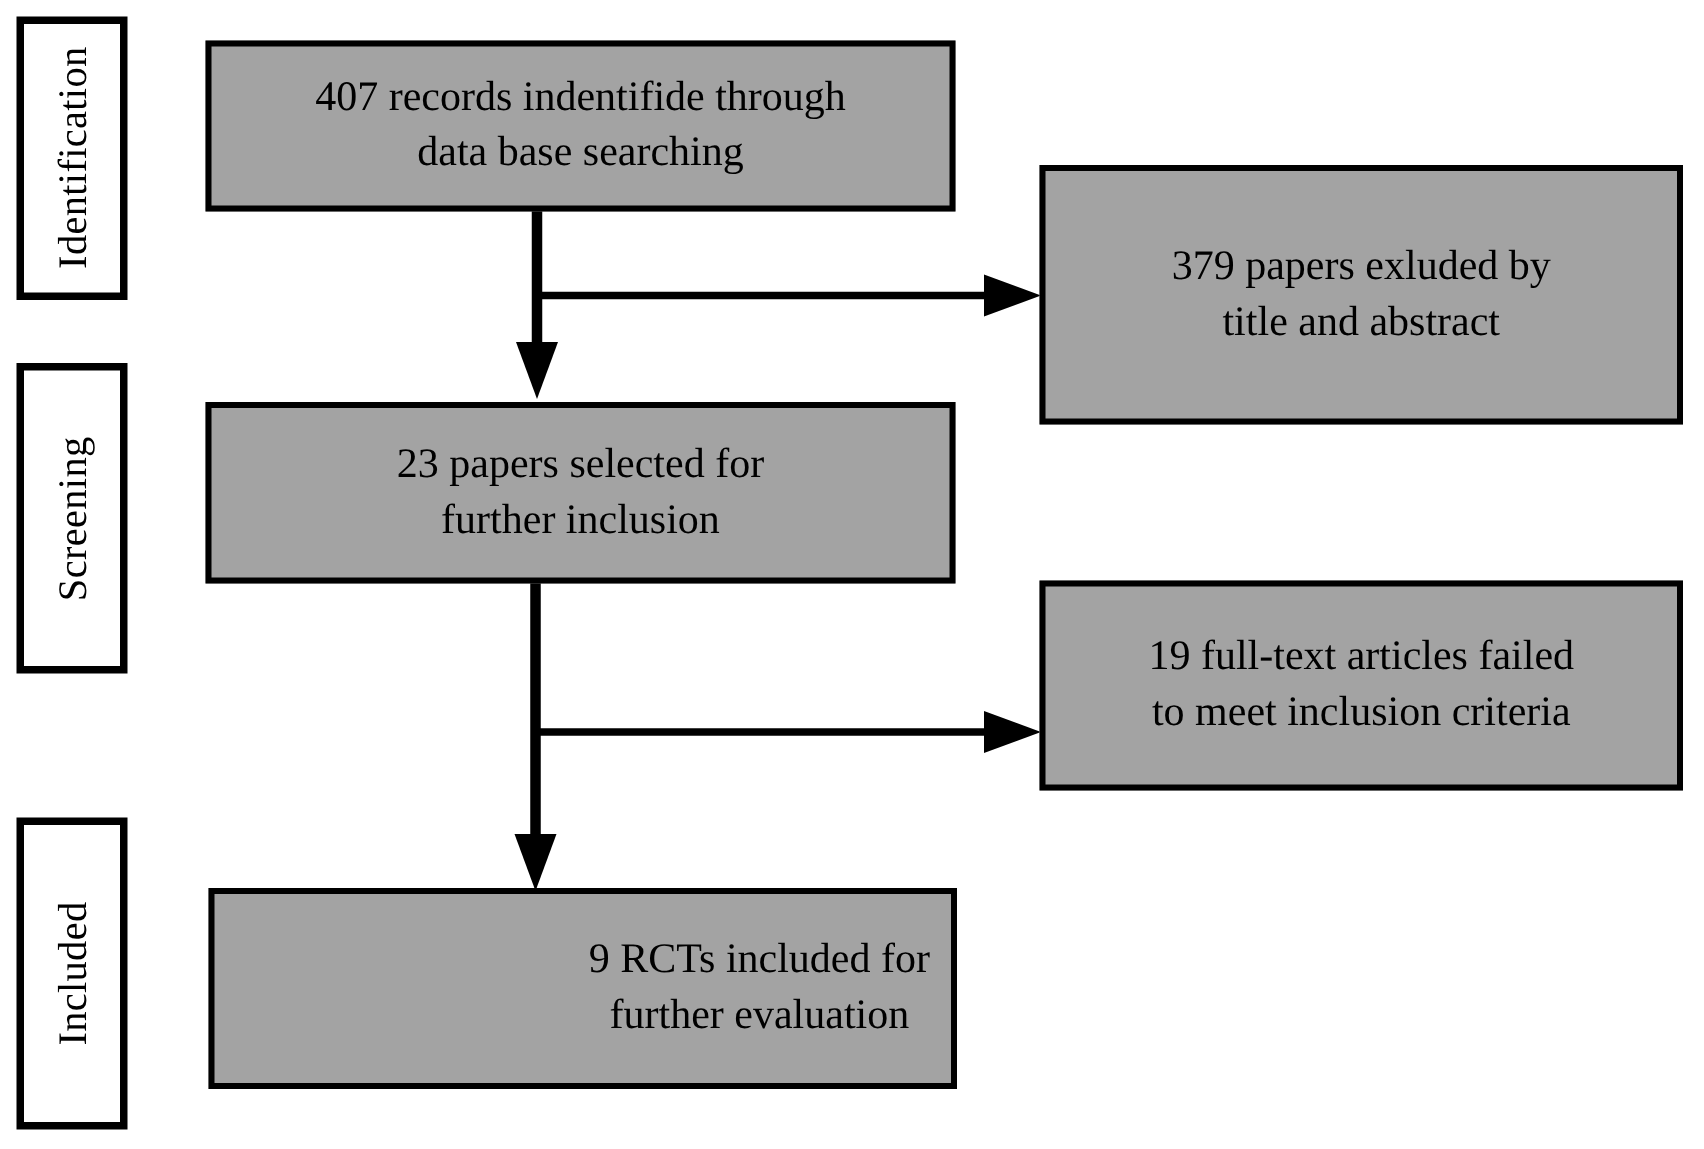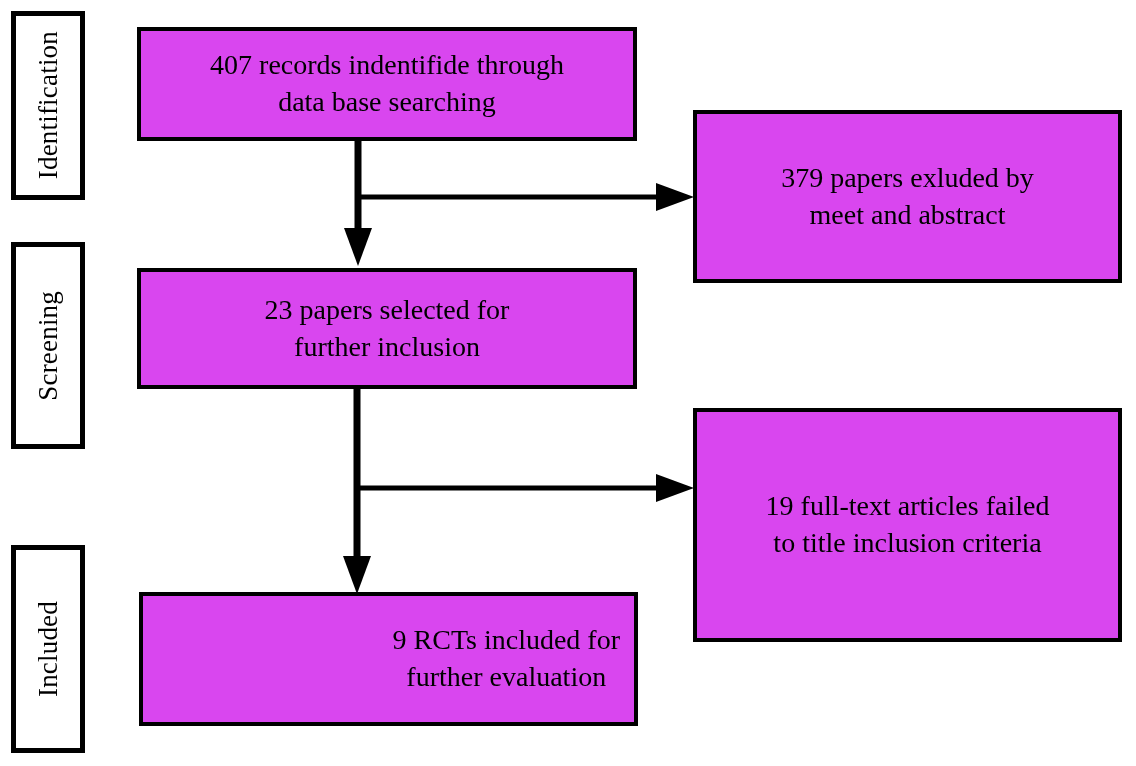--- a/index.html
+++ b/index.html
@@ -35,21 +35,21 @@
     letter-spacing: 0.2px;
     white-space: nowrap;
     font-family: "Liberation Serif", "DejaVu Serif", serif;
   }
 
   
   .node-box {
     position: absolute;
     box-sizing: border-box;
     border: 4px solid #000000;
-    background: #d946ef;
+    background: #a3a3a3;
     display: flex;
     align-items: center;
     justify-content: center;
     text-align: center;
     padding: 0 14px;
   }
   .node-text {
     font-size: 28px;
     line-height: 1.32;
     font-family: "Liberation Serif", "DejaVu Serif", serif;
@@ -108,35 +108,35 @@
   <div class="node-box" style="left:137px; top:27px; width:500px; height:114px;">
     <div class="node-text">
       <span>407 records indentifide through</span><br>
       <span>data base searching</span>
     </div>
   </div>
 
   <div class="node-box" style="left:693px; top:110px; width:429px; height:173px;">
     <div class="node-text">
       <span>379 papers exluded by</span><br>
-      <span>meet and abstract</span>
+      <span>title and abstract</span>
     </div>
   </div>
 
   <div class="node-box" style="left:137px; top:268px; width:500px; height:121px;">
     <div class="node-text">
       <span>23 papers selected for</span><br>
       <span>further inclusion</span>
     </div>
   </div>
 
-  <div class="node-box" style="left:693px; top:408px; width:429px; height:234px;">
+  <div class="node-box" style="left:693px; top:387px; width:429px; height:140px;">
     <div class="node-text">
       <span>19 full-text articles failed</span><br>
-      <span>to title inclusion criteria</span>
+      <span>to meet inclusion criteria</span>
     </div>
   </div>
 
   <div class="node-box" style="left:139px; top:592px; width:499px; height:134px;justify-content:flex-end;">
     <div class="node-text">
       <span>9 RCTs included for</span><br>
       <span>further evaluation</span>
     </div>
   </div>
 

